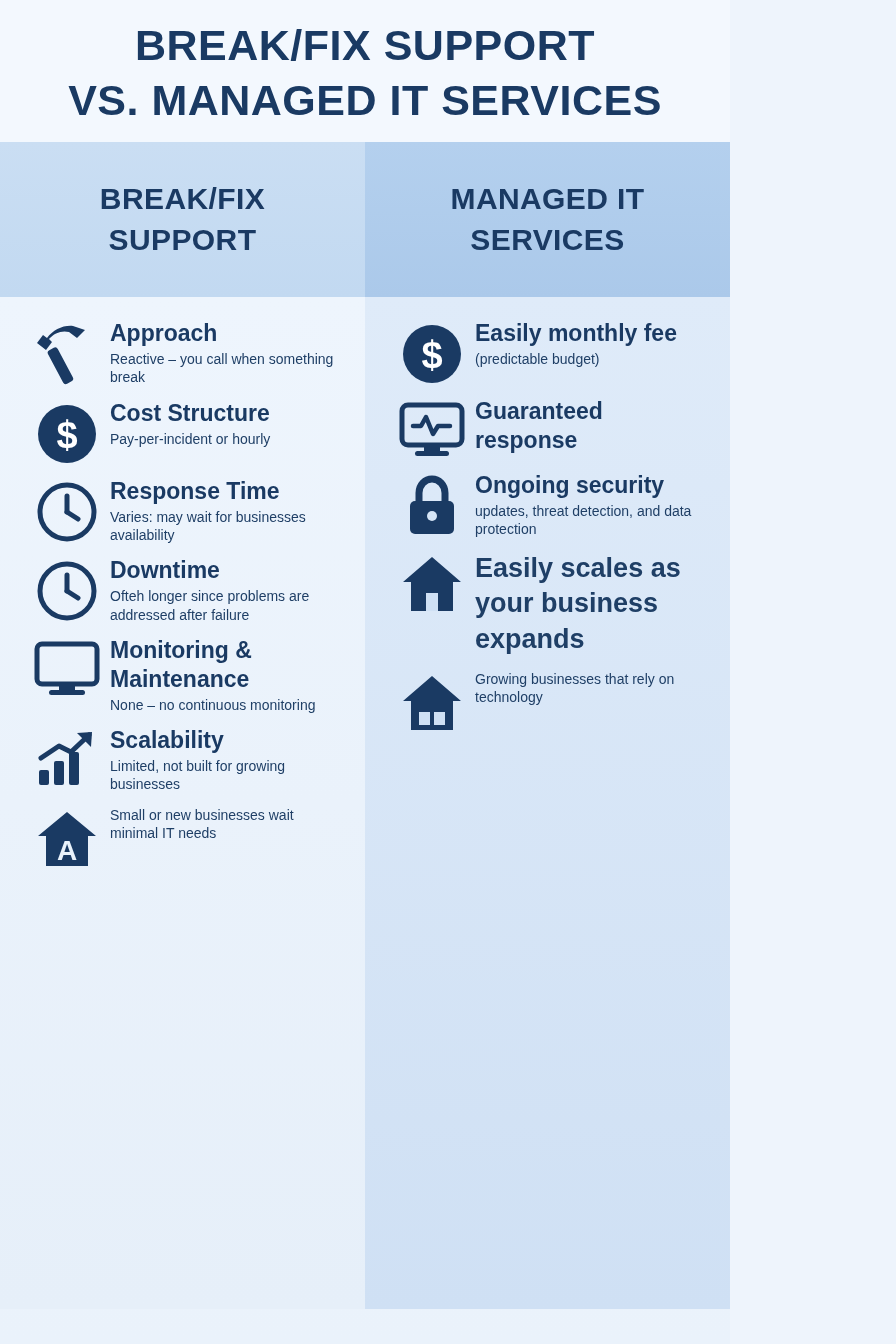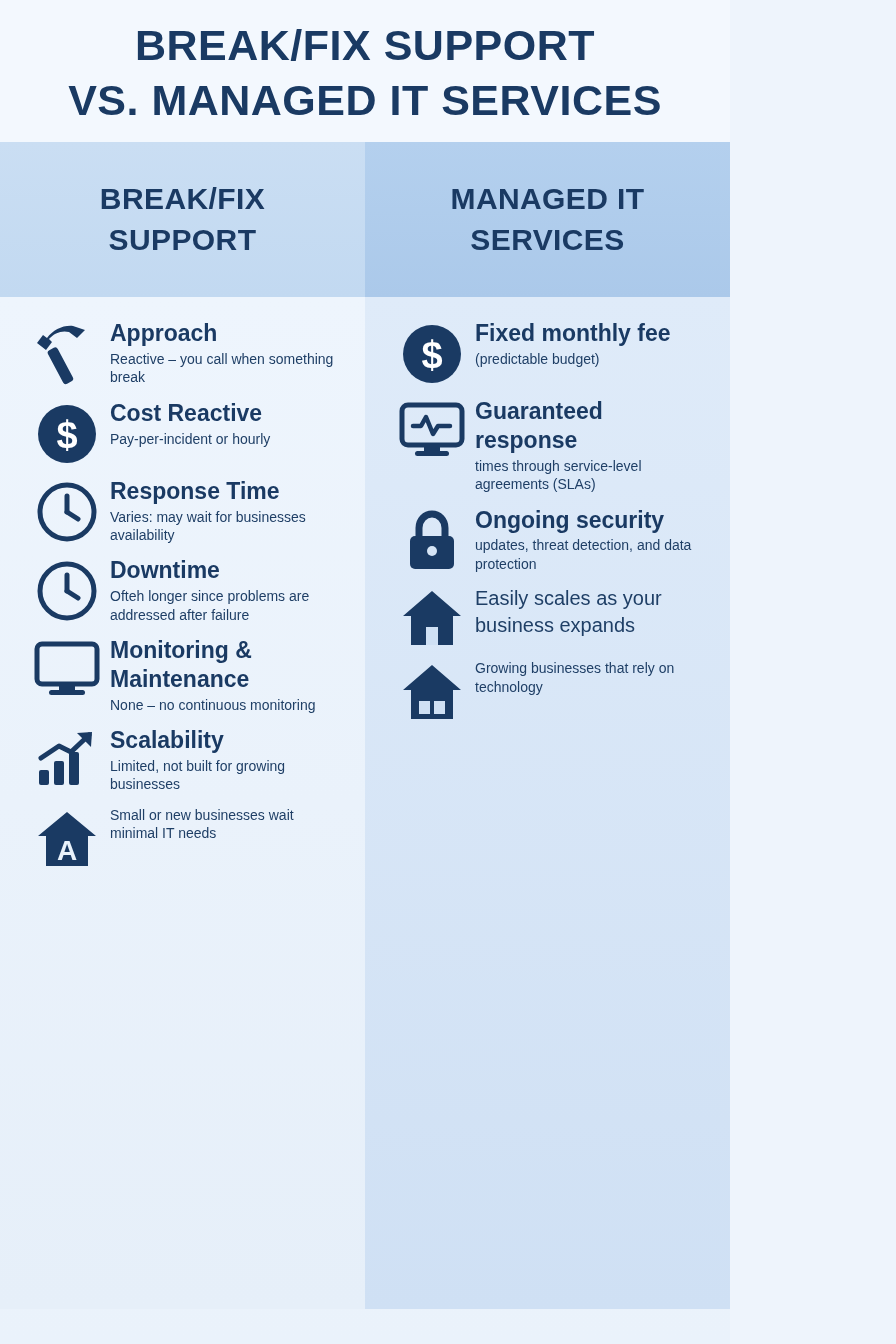--- a/index.html
+++ b/index.html
@@ -115,22 +115,22 @@
     color: #1a3a63;
     line-height: 1.25;
     margin-bottom: 2px;
   }
   .row-desc {
     font-size: 14px;
     color: #1f3f66;
     line-height: 1.32;
   }
   .row-desc.strong {
-    font-weight: normal;
-    font-size: 20px;
+    font-weight: bold;
+    font-size: 27px;
   }
 </style>
 </head>
 <body>
 
 <div class="infographic">
 
   <div class="title-block">
     <div class="title-line">BREAK/FIX SUPPORT</div>
     <div class="title-line">VS. MANAGED IT SERVICES</div>
@@ -165,21 +165,21 @@
       </div>
 
       <div class="row">
         <div class="icon-wrap">
           <svg width="62" height="62" viewBox="0 0 62 62">
             <circle cx="31" cy="31" r="29" fill="#1a3a63"></circle>
             <text x="31" y="45" text-anchor="middle" font-family="Liberation Sans, sans-serif" font-size="38" font-weight="bold" fill="#ffffff">$</text>
           </svg>
         </div>
         <div class="row-text">
-          <div class="row-heading">Cost Reactive</div>
+          <div class="row-heading">Cost Structure</div>
           <div class="row-desc">Pay-per-incident or hourly</div>
         </div>
       </div>
 
       <div class="row">
         <div class="icon-wrap">
           <svg width="62" height="62" viewBox="0 0 62 62">
             <circle cx="31" cy="31" r="27" fill="none" stroke="#1a3a63" stroke-width="5"></circle>
             <line x1="31" y1="31" x2="31" y2="15" stroke="#1a3a63" stroke-width="5" stroke-linecap="round"></line>
             <line x1="31" y1="31" x2="42" y2="38" stroke="#1a3a63" stroke-width="5" stroke-linecap="round"></line>
@@ -258,37 +258,36 @@
 
 
       <div class="row">
         <div class="icon-wrap">
           <svg width="62" height="62" viewBox="0 0 62 62">
             <circle cx="31" cy="31" r="29" fill="#1a3a63"></circle>
             <text x="31" y="45" text-anchor="middle" font-family="Liberation Sans, sans-serif" font-size="38" font-weight="bold" fill="#ffffff">$</text>
           </svg>
         </div>
         <div class="row-text">
-          <div class="row-heading">Fixed monthly fee</div>
+          <div class="row-heading">Easily monthly fee</div>
           <div class="row-desc">(predictable budget)</div>
         </div>
       </div>
 
       <div class="row">
         <div class="icon-wrap">
           <svg width="68" height="58" viewBox="0 0 68 58">
             <rect x="4" y="4" width="60" height="40" rx="6" fill="none" stroke="#1a3a63" stroke-width="5"></rect>
             <path d="M15 25 L23 25 L28 16 L35 33 L40 25 L52 25" fill="none" stroke="#1a3a63" stroke-width="4.5" stroke-linecap="round" stroke-linejoin="round"></path>
             <rect x="26" y="44" width="16" height="7" fill="#1a3a63"></rect>
             <rect x="17" y="50" width="34" height="5" rx="2.5" fill="#1a3a63"></rect>
           </svg>
         </div>
         <div class="row-text">
           <div class="row-heading">Guaranteed response</div>
-          <div class="row-desc">times through service-level agreements (SLAs)</div>
         </div>
       </div>
 
 
       <div class="row">
         <div class="icon-wrap">
           <svg width="58" height="62" viewBox="0 0 58 62">
             <path d="M16 26 L16 18 C16 10 22 4 29 4 C36 4 42 10 42 18 L42 26" fill="none" stroke="#1a3a63" stroke-width="7"></path>
             <rect x="7" y="26" width="44" height="33" rx="5" fill="#1a3a63"></rect>
             <circle cx="29" cy="41" r="5" fill="#d6e5f6"></circle>

